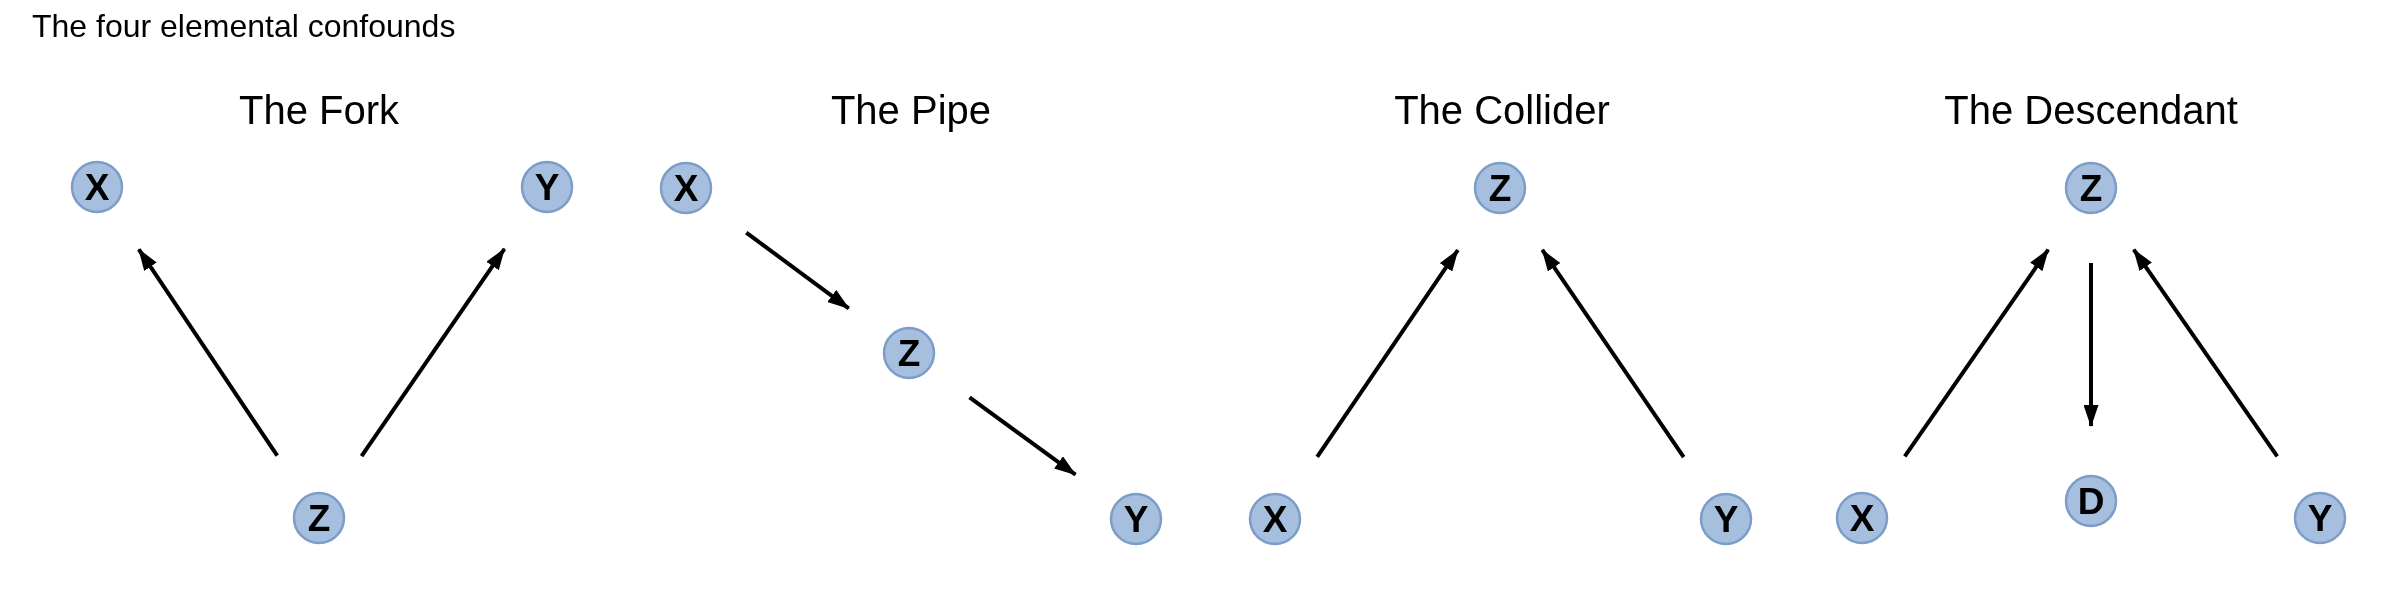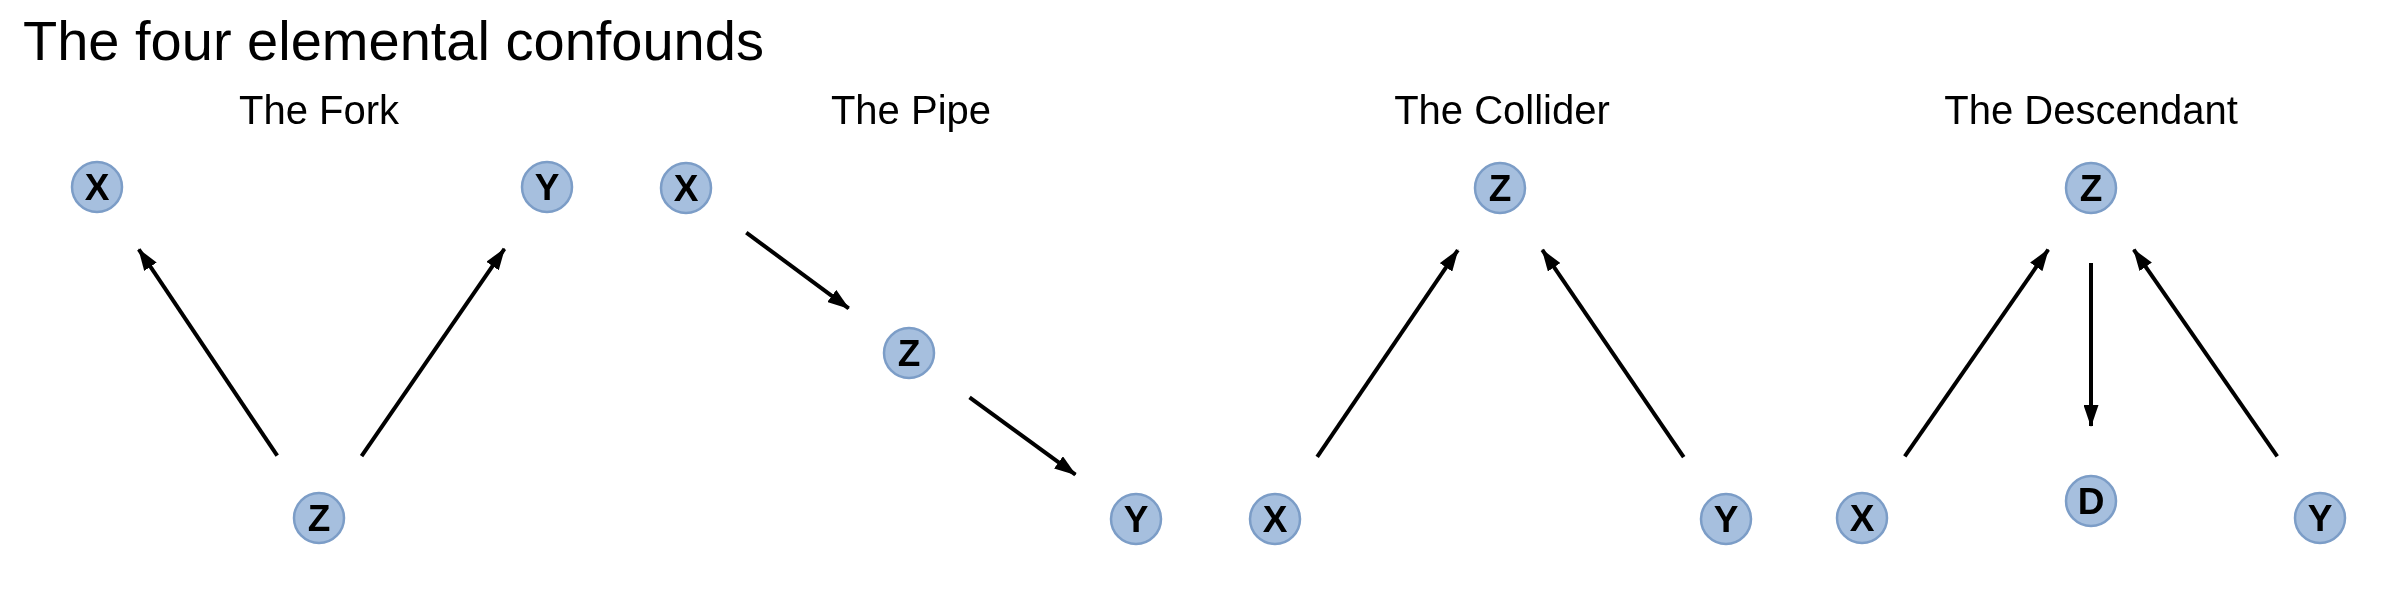--- a/index.html
+++ b/index.html
@@ -10,23 +10,23 @@
   .canvas {
     position: relative;
     width: 2400px;
     height: 600px;
     background: #ffffff;
     overflow: hidden;
     font-family: "Liberation Sans", sans-serif;
   }
   .main-title {
     position: absolute;
-    left: 23px;
+    left: 32px;
     top: 6px;
-    font-size: 56px;
+    font-size: 32px;
     line-height: 1.25;
     color: #000000;
     white-space: nowrap;
   }
   svg#diagram {
     position: absolute;
     left: 0;
     top: 0;
     width: 100%;
     height: 100%;

